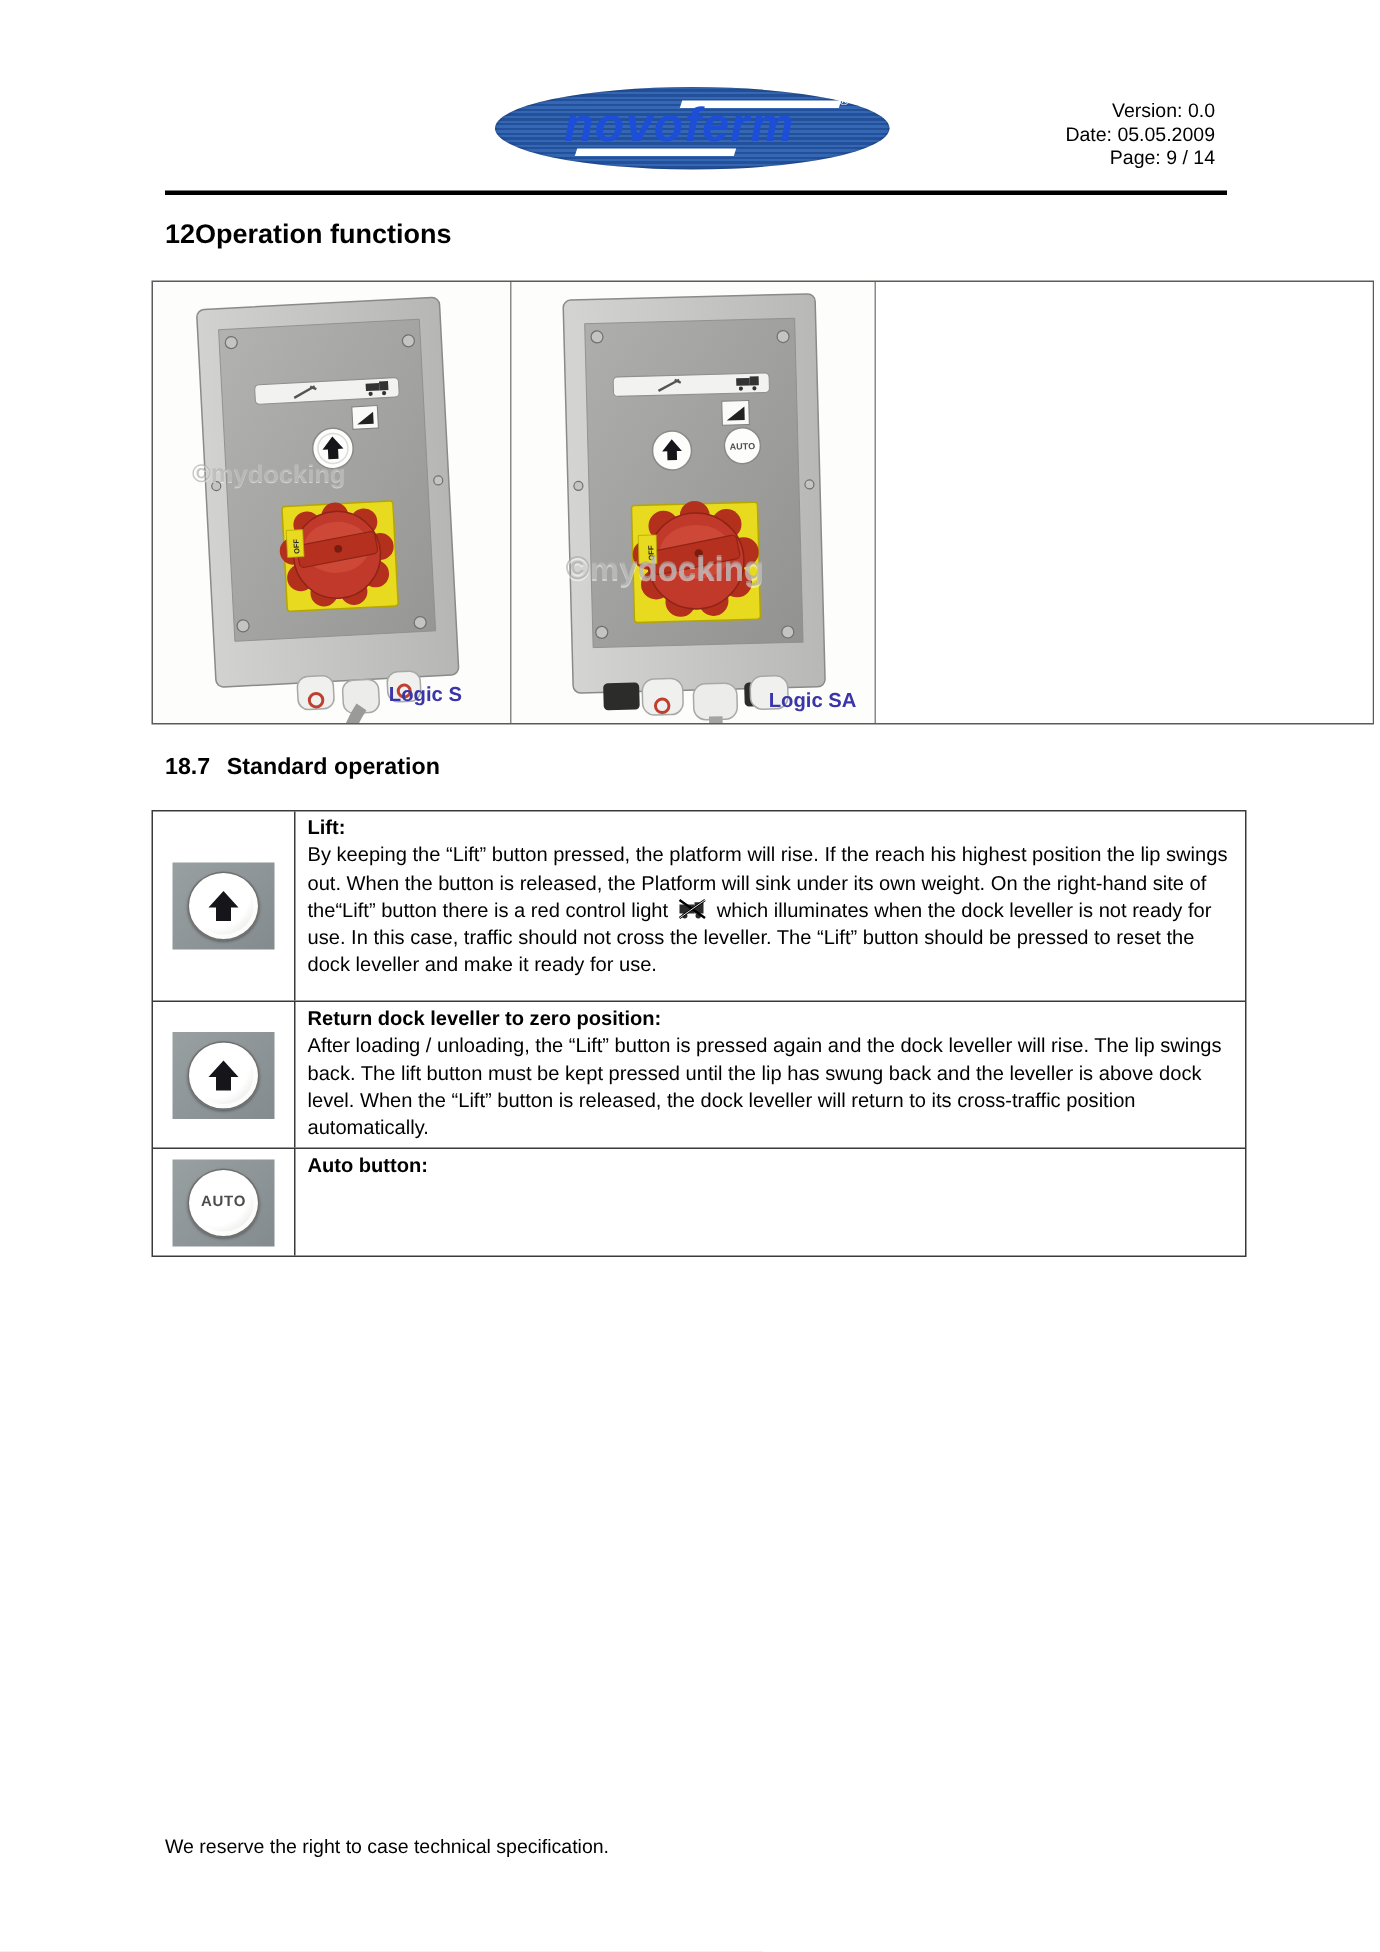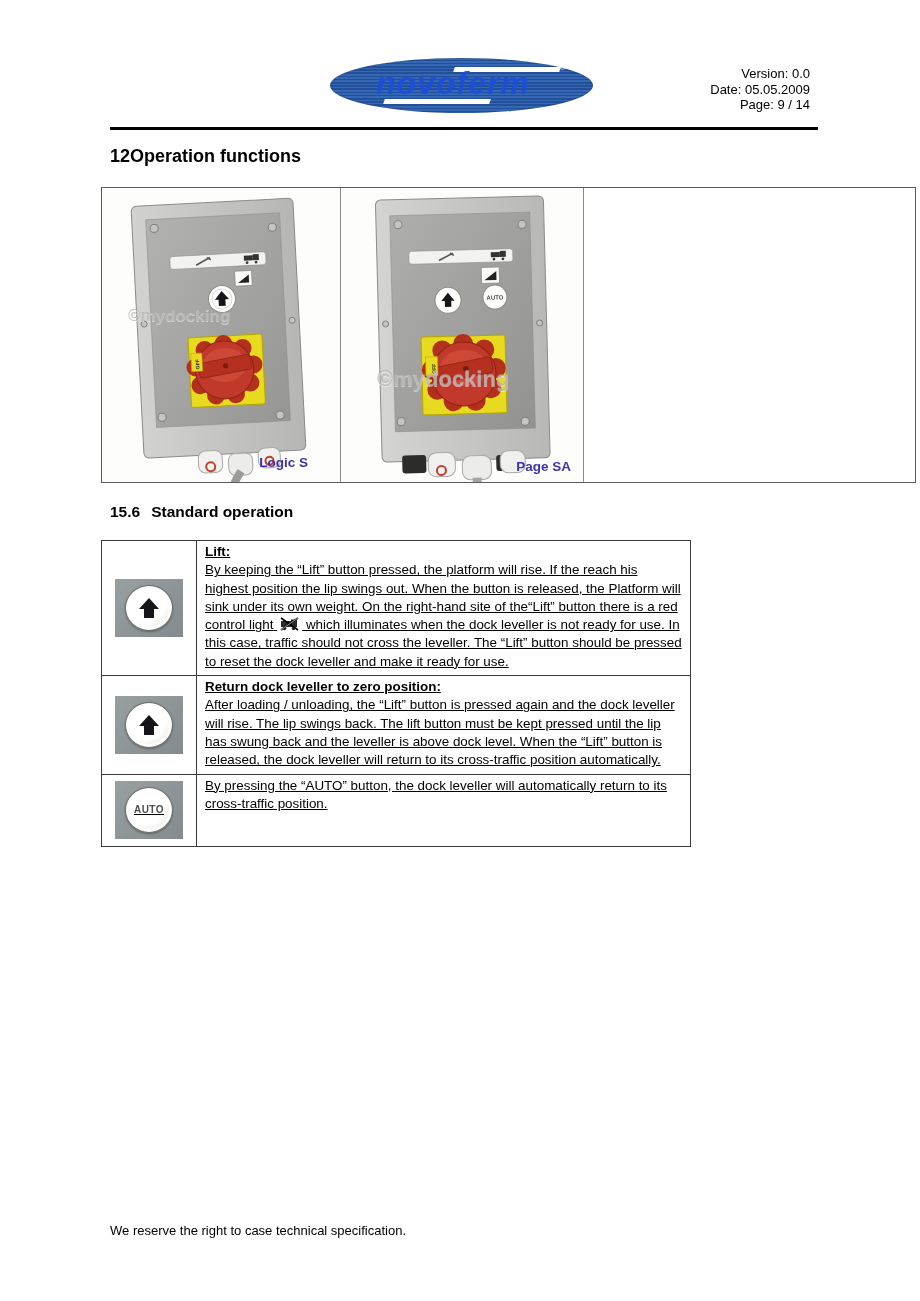--- a/index.html
+++ b/index.html
@@ -42,22 +42,22 @@
     position:absolute; color:rgba(170,170,170,.65); font-weight:bold; white-space:nowrap;
     text-shadow:0 1px 0 rgba(255,255,255,.5); pointer-events:none;
   }
   .wm1 { left:26px; top:118px; font-size:17px; }
   .wm2 { left:36px; top:178px; font-size:22px; }
   .fig-caption { position:absolute; color:#3a35a8; font-weight:bold; font-size:13.5px;margin-left:26px; }
   .cap1 { right:32px; bottom:12px; }
   .cap2 { right:12px; bottom:8px; }
   
   .op-table {
-    position:absolute; left:101px; top:540px; width:590px;
-    border:1px solid #3a3a3a; font-size:13.4px; line-height:18.3px;text-decoration:underline;
+    position:absolute; left:101px; top:540px; width:730px;
+    border:1px solid #3a3a3a; font-size:13.4px; line-height:18.3px;
   }
   .op-row { display:flex; }
   .op-row + .op-row { border-top:1px solid #3a3a3a; }
   .op-icon-cell {
     width:95px; flex:0 0 95px; border-right:1px solid #3a3a3a;
     display:flex; align-items:center; justify-content:center;
   }
   .icon-tile {
     width:68px; height:58px; background:linear-gradient(135deg,#99a0a2,#848b8e);
     display:flex; align-items:center; justify-content:center;
@@ -248,28 +248,28 @@
             <rect x="152" y="268" width="22" height="16" rx="3" fill="#2c2c2a"></rect>
             <rect x="84" y="264" width="27" height="24" rx="8" fill="#f0f0ee" stroke="#a8a8a6"></rect>
             <rect x="118" y="268" width="29" height="24" rx="8" fill="#ececea" stroke="#a8a8a6"></rect>
             <rect x="156" y="264" width="25" height="22" rx="8" fill="#f0f0ee" stroke="#a8a8a6"></rect>
             <circle cx="97" cy="282" r="4.5" fill="none" stroke="#c04030" stroke-width="2"></circle>
             <rect x="128" y="290" width="9" height="8" fill="#a4a4a2"></rect>
           </g>
         </g>
       </svg>
       <span class="watermark wm2">©mydocking</span>
-      <span class="fig-caption cap2">Page SA</span>
+      <span class="fig-caption cap2">Logic SA</span>
     </div>
 
     <div class="fig-cell c3"></div>
   </div>
 
   <div class="h-sub">
-    <span>15.6</span>
+    <span>18.7</span>
     <span>Standard operation</span>
   </div>
 
   <div class="op-table">
 
     <div class="op-row r1">
       <div class="op-icon-cell">
         <div class="icon-tile">
           <div class="round-btn">
             <svg width="24" height="22" viewBox="0 0 24 22">
@@ -311,21 +311,21 @@
 
     <div class="op-row r3">
       <div class="op-icon-cell">
         <div class="icon-tile">
           <div class="round-btn">
             <span class="auto-btn-label">AUTO</span>
           </div>
         </div>
       </div>
       <div class="op-text-cell">
-        <span>By pressing the “AUTO” button, the dock leveller will automatically return to its cross-traffic position.</span>
+        <div class="op-title">Auto button:</div>
       </div>
     </div>
 
   </div>
 
   <div class="doc-footer">We reserve the right to case technical specification.</div>
 
 </div>
 
 </body></html>

